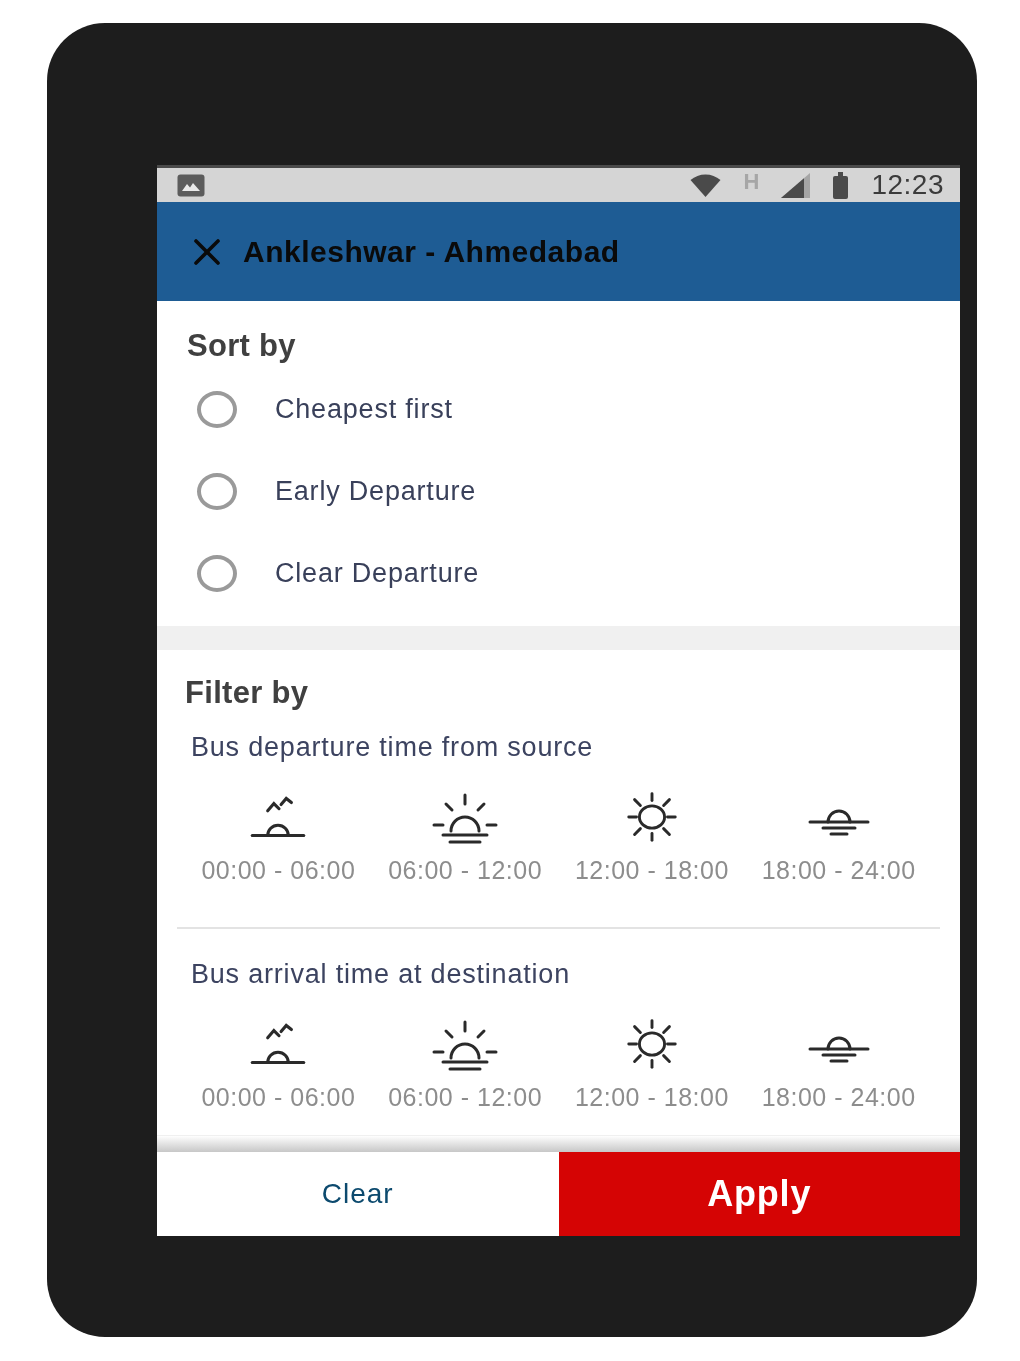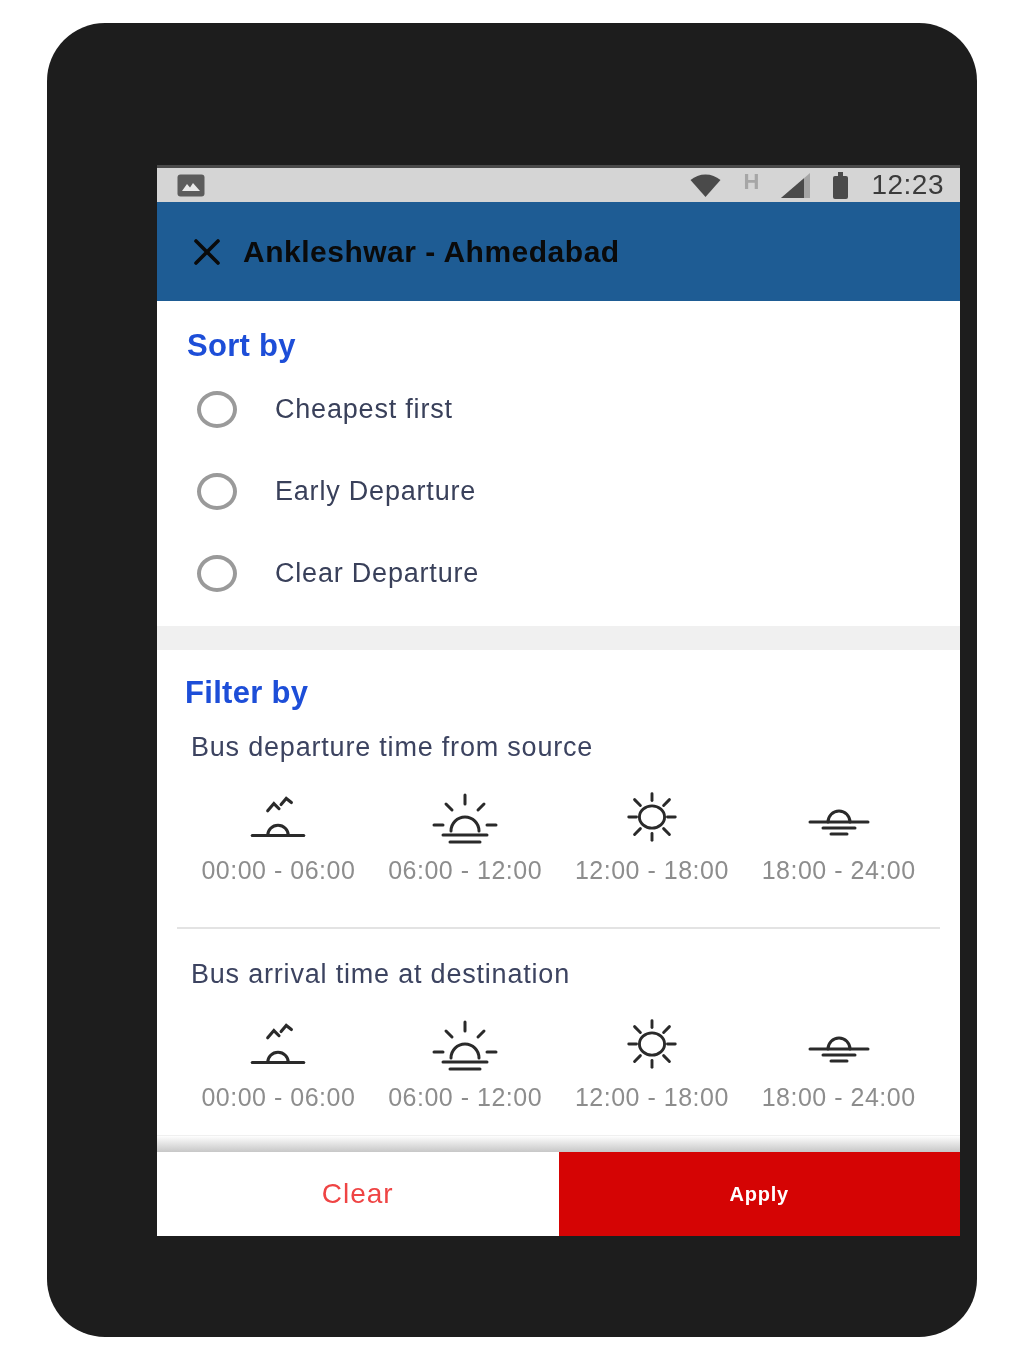--- a/index.html
+++ b/index.html
@@ -28,43 +28,43 @@
   
   .app-header {
     height:99px; flex:0 0 99px; background:#1e5c94; display:flex; align-items:center;
     padding:0 34px; gap:20px;
   }
   .close-btn { width:32px; height:32px; display:flex; align-items:center; justify-content:center; cursor:pointer; }
   .app-title { font-size:30px; font-weight:700; color:#0a0a0a; letter-spacing:0.5px; }
   
   .content { flex:1; display:flex; flex-direction:column; background:#f0f0f0; }
   .sort-section { background:#ffffff; height:325px; box-sizing:border-box; padding:28px 30px 0; }
-  .section-heading { font-size:31px; font-weight:700; color:#1d4ed8; letter-spacing:0.3px; line-height:34px; }
+  .section-heading { font-size:31px; font-weight:700; color:#404040; letter-spacing:0.3px; line-height:34px; }
   .radio-row { display:flex; align-items:center; gap:38px; margin-top:26px; height:40px; }
   .radio-row + .radio-row { margin-top:42px; }
   .radio-circle {
     width:40px; height:37px; border:4px solid #9a9a9a; border-radius:50%;
     box-sizing:border-box; margin-left:10px; flex:0 0 auto; background:#fff;
   }
   .radio-label { font-size:27px; color:#39405a; letter-spacing:0.8px; }
   .section-gap { height:24px; flex:0 0 24px; background:#f0f0f0; }
   .filter-section { background:#ffffff; height:485px; box-sizing:border-box; padding:26px 28px 0; }
   .group-label { font-size:27px; color:#3c4360; letter-spacing:0.8px; margin:22px 0 0 6px; line-height:30px; }
   .slots { display:grid; grid-template-columns:repeat(4,1fr); margin-top:26px; }
   .slot { display:flex; flex-direction:column; align-items:center; cursor:pointer; }
   .slot-icon { height:60px; display:flex; align-items:center; justify-content:center; }
   .slot-label { font-size:25px; color:#8d8d8d; letter-spacing:0.5px; margin-top:8px; white-space:nowrap; }
   .fdivider { height:2px; background:#e3e3e3; margin:42px -8px 30px; }
   .content-spacer { flex:1; background:#f0f0f0; }
   .elev-strip { height:16px; flex:0 0 16px; background:linear-gradient(#fefefe, #c7c7c7); }
   
   .footer { height:84px; flex:0 0 84px; display:flex; }
   .btn { display:flex; align-items:center; justify-content:center; cursor:pointer; }
-  .btn-clear { flex:1; background:#ffffff; font-size:28px; color:#ef4444; letter-spacing:1px; }
-  .btn-apply { flex:1; background:#d50404; font-size:20px; font-weight:700; color:#ffffff; letter-spacing:0.8px; }
+  .btn-clear { flex:1; background:#ffffff; font-size:28px; color:#0c4a6e; letter-spacing:1px; }
+  .btn-apply { flex:1; background:#d50404; font-size:36px; font-weight:700; color:#ffffff; letter-spacing:0.8px; }
   svg { display:block; }
 </style>
 </head>
 <body>
 
 <div class="device-frame">
   <div class="screen">
 
     <div class="status-bar">
       <span>

